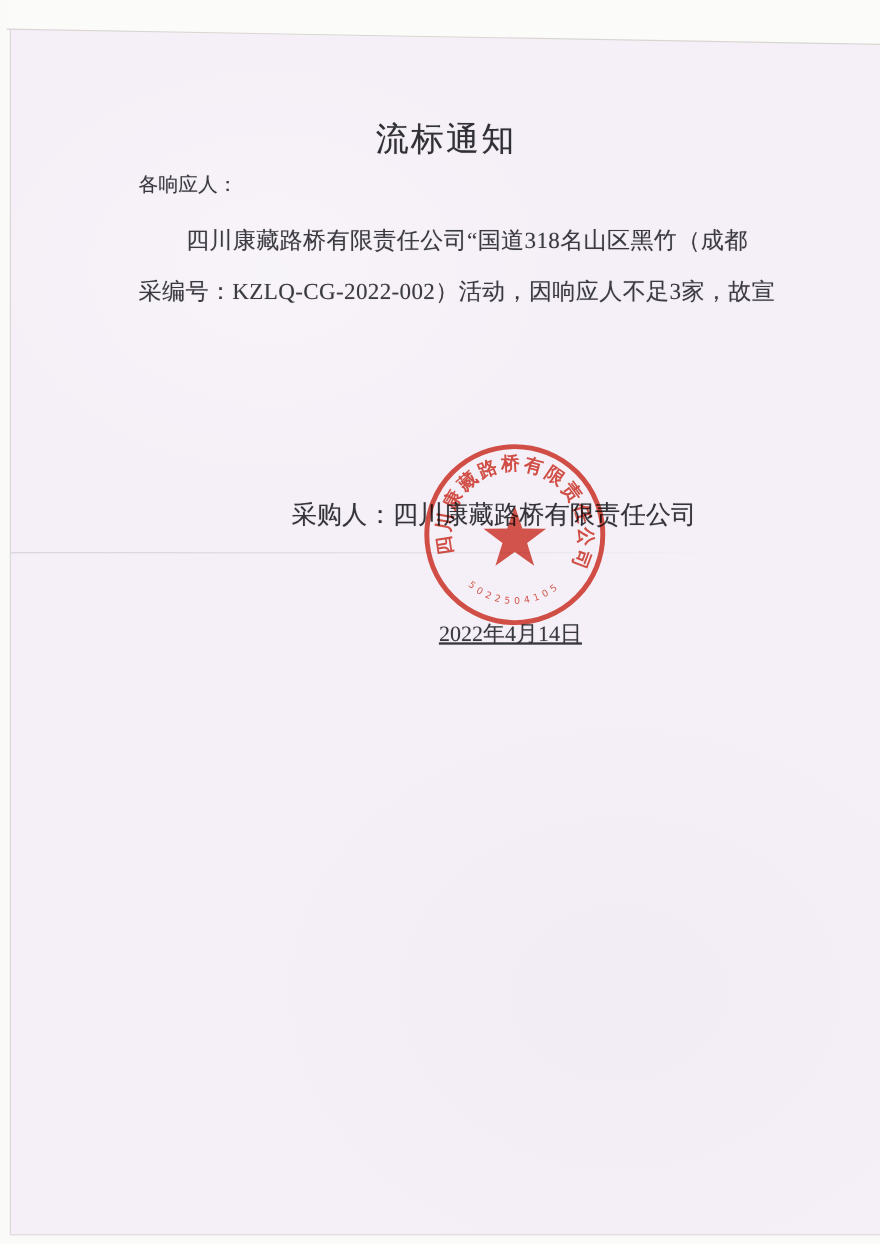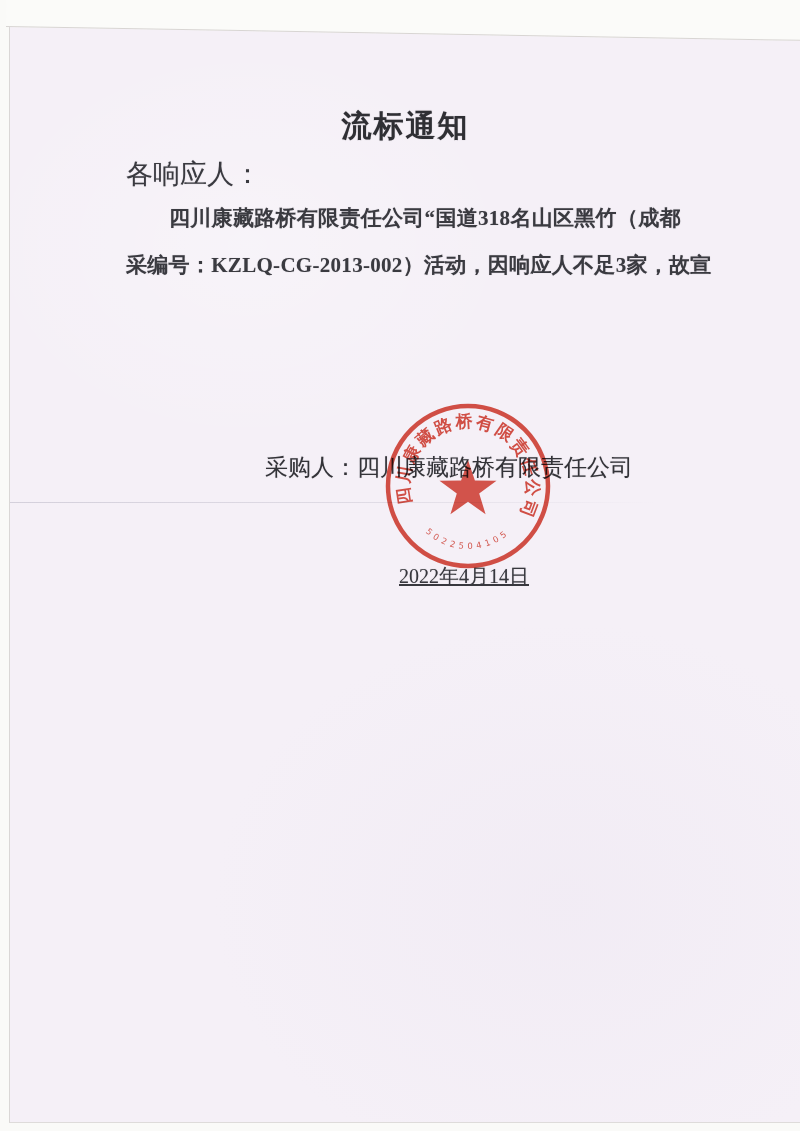--- a/index.html
+++ b/index.html
@@ -28,34 +28,33 @@
     z-index:6;
   }
   .crease-line{
     position:absolute;left:0;top:476px;width:680px;height:1px;
     background:linear-gradient(to right, rgba(150,148,168,0.35), rgba(150,148,168,0.22) 55%, rgba(150,148,168,0) 95%);
     z-index:1;
   }
   .doc-title{
     position:absolute;left:0;top:80px;width:100%;
     text-align:center;
-    font-size:30px;font-weight:bold;letter-spacing:2px;
+    font-size:30px;font-weight:normal;letter-spacing:2px;
     color:#2f2f34;
     text-shadow:0 0 1px rgba(46,46,52,0.35);
   }
   .salutation{
     position:absolute;left:116px;top:130px;
-    font-size:27px;color:#3a3a40;
+    font-size:18px;color:#3a3a40;
     text-shadow:0 0 1px rgba(52,52,60,0.3);
   }
   .body-paragraph{
     position:absolute;left:116px;top:168px;width:575px;
     color:#3a3a40;
     text-shadow:0 0 1px rgba(52,52,60,0.3);
-    font-weight:bold;
   }
   .body-line{
     height:47.5px;display:flex;align-items:center;
     font-size:21px;white-space:nowrap;letter-spacing:0.3px;
   }
   .body-line:first-child{padding-left:43px;}
   .signature-line{
     position:absolute;left:255px;top:426px;
     font-size:23px;color:#333338;white-space:nowrap;
     text-shadow:0 0 1px rgba(48,48,56,0.3);
@@ -91,21 +90,21 @@
 <div class="paper">
 
   <div class="crease-line"></div>
 
   <div class="doc-title">流标通知</div>
 
   <div class="salutation">各响应人：</div>
 
   <div class="body-paragraph">
     <div class="body-line">四川康藏路桥有限责任公司“国道318名山区黑竹（成都</div>
-    <div class="body-line">采编号：KZLQ-CG-2013-002）活动，因响应人不足3家，故宣</div>
+    <div class="body-line">采编号：KZLQ-CG-2022-002）活动，因响应人不足3家，故宣</div>
   </div>
 
   <div class="signature-line"><span>采购人：</span><span>四川康藏路桥有限责任公司</span></div>
 
   <div class="date-line">2022年4月14日</div>
 
   <svg class="company-seal" viewBox="0 0 168 168" xmlns="http://www.w3.org/2000/svg">
     <defs>
       <path id="sealArc" d="M 27.6 101.2 A 59 59 0 1 1 134 115.3" fill="none"></path>
       <path id="sealCodeArc" d="M 35.7 124.5 A 63 63 0 0 0 132.3 124.5" fill="none"></path>

